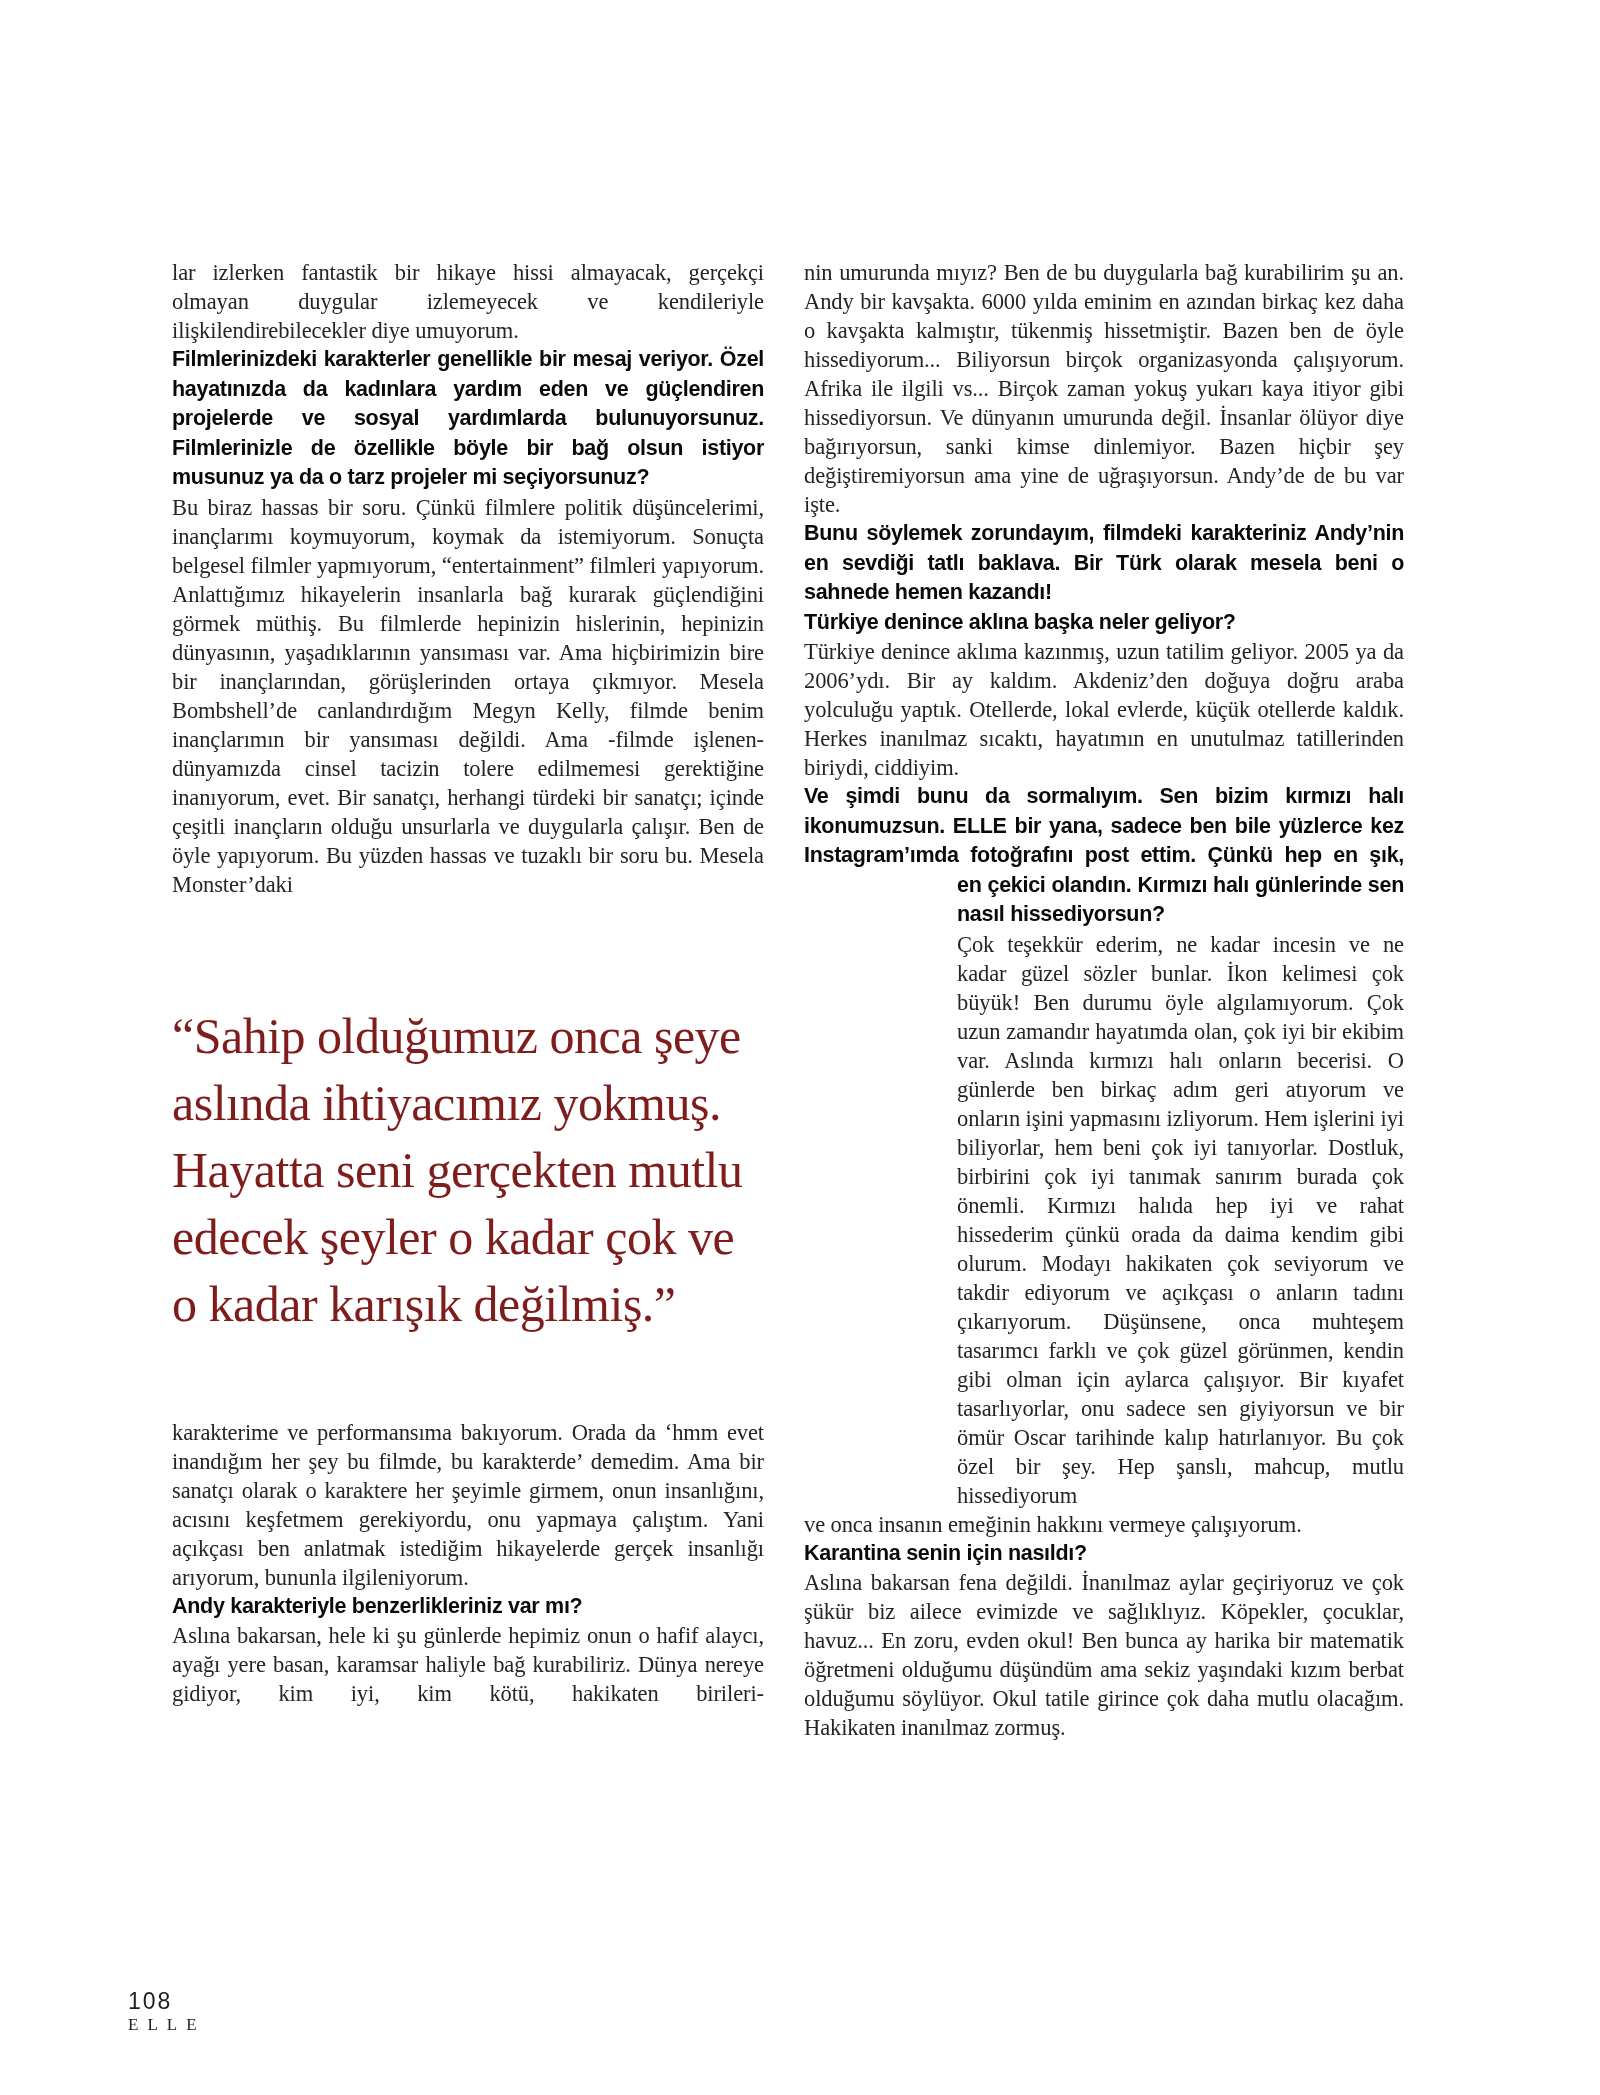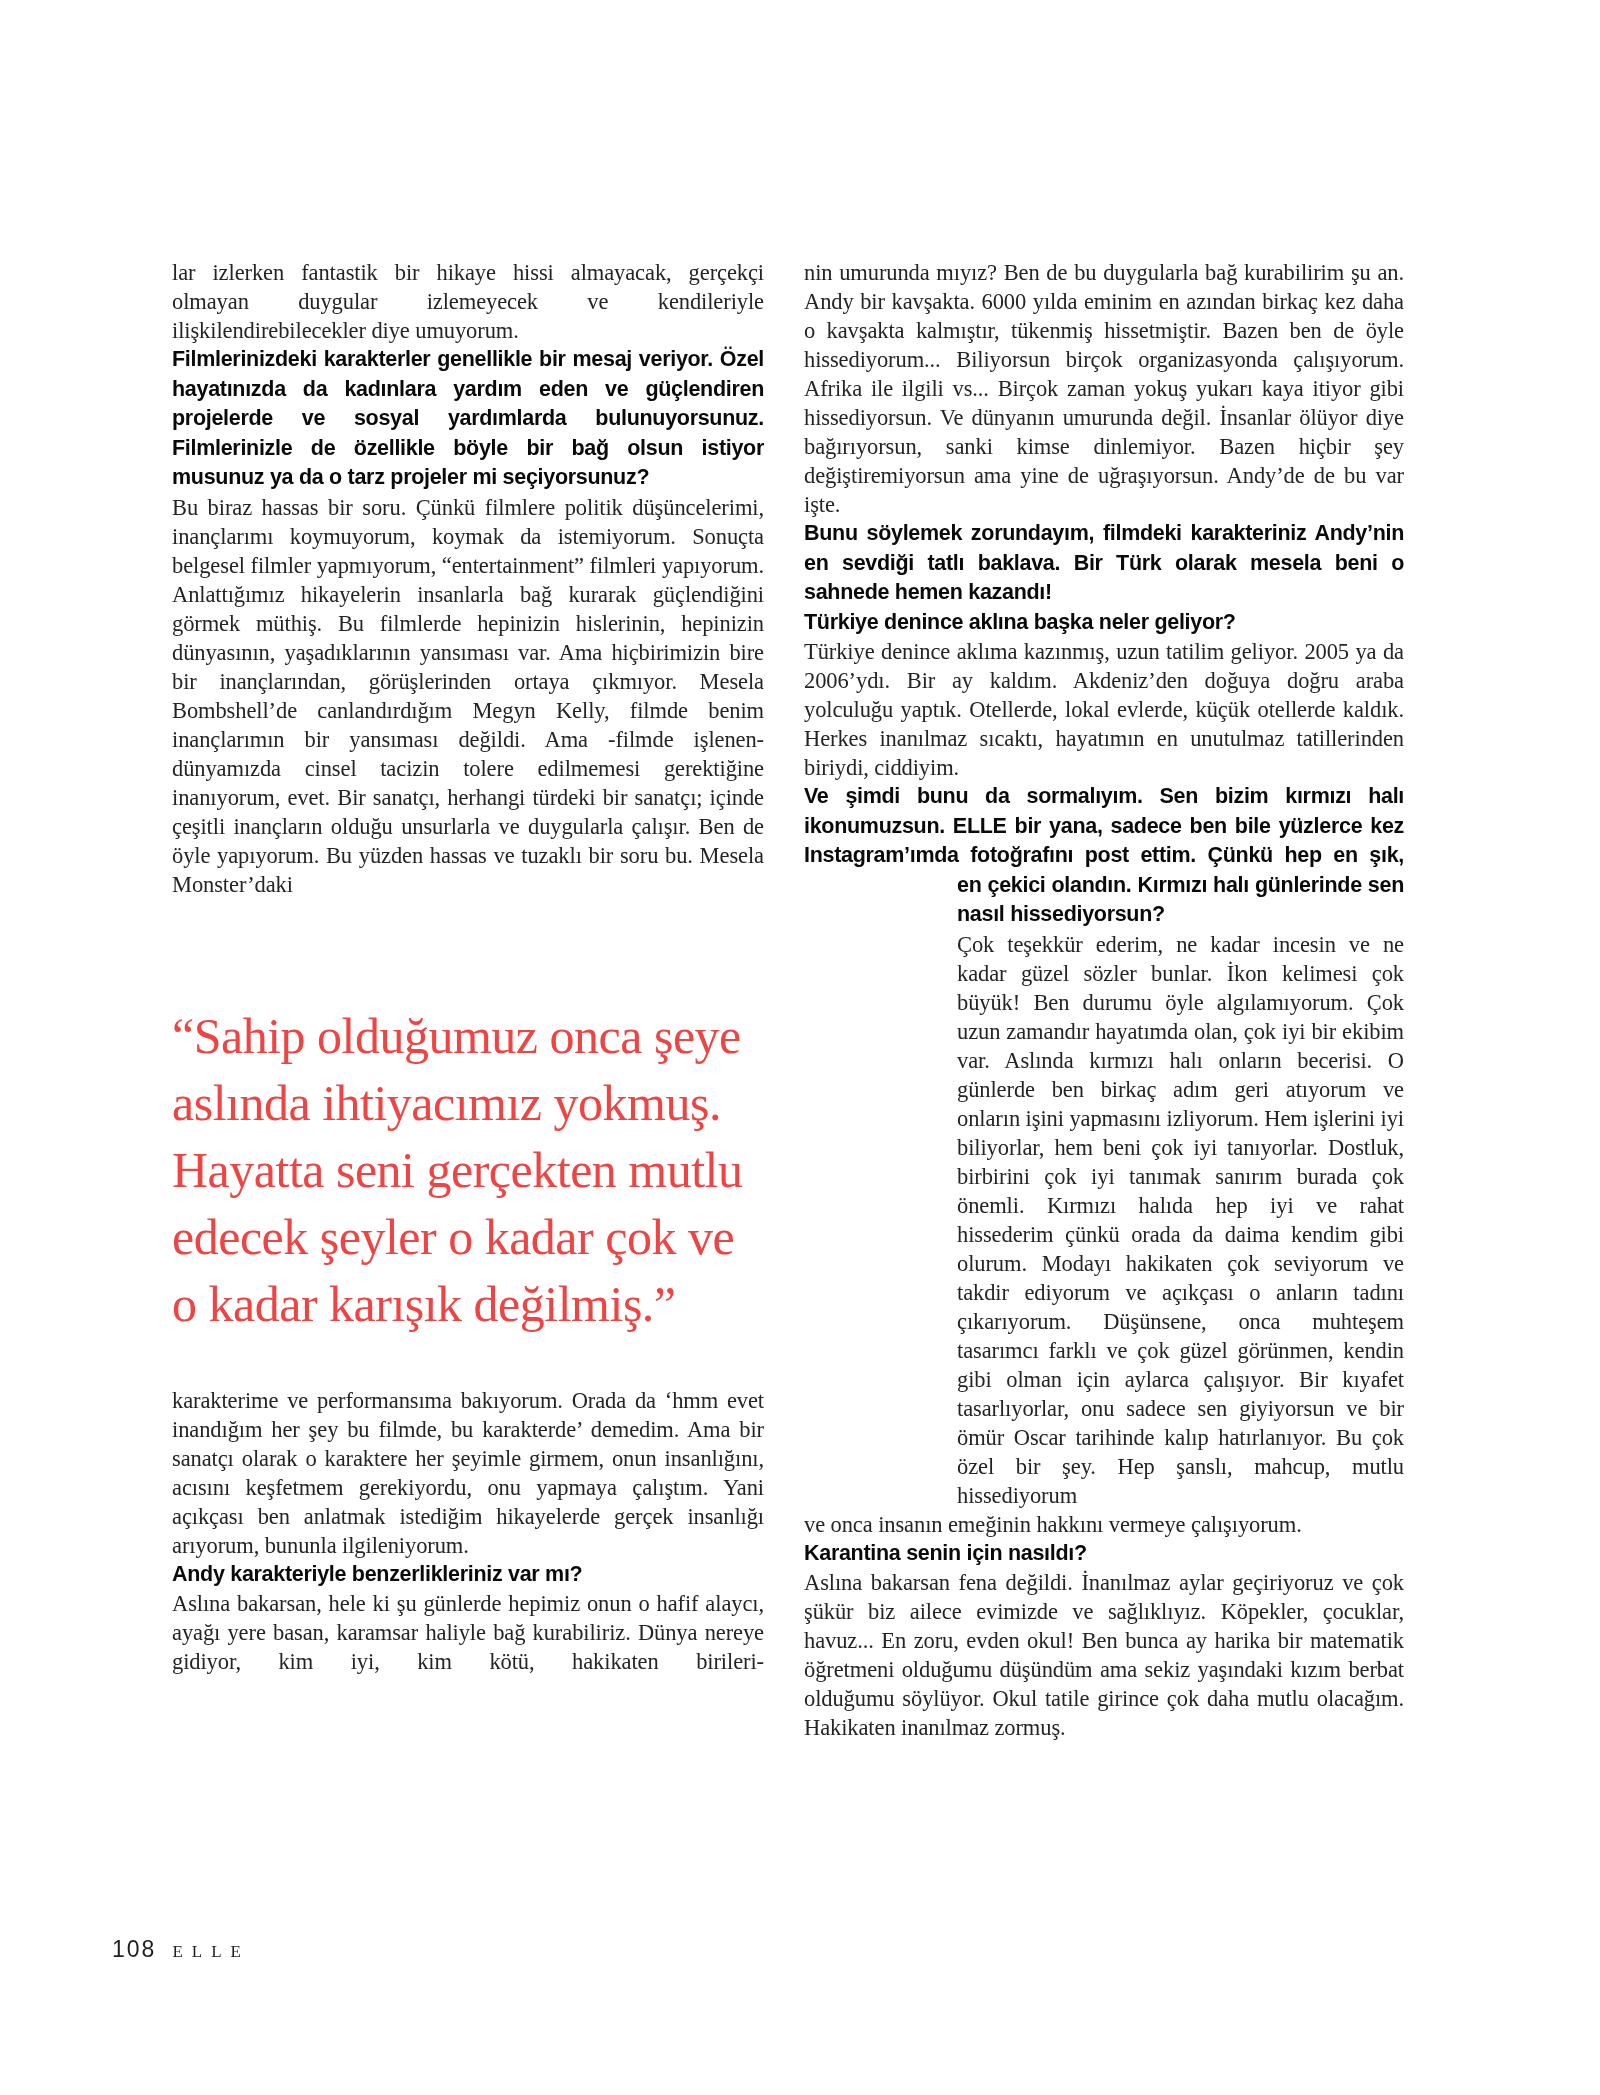--- a/index.html
+++ b/index.html
@@ -45,31 +45,32 @@
   
   .cont { text-align-last: justify; }
 
   .indent { margin-left: 153px; }
 
   .pull-quote {
     font-family: "Liberation Serif", serif;
     font-size: 50px;
     line-height: 67px;
     letter-spacing: -0.5px;
-    color: #ef4444;
+    color: #7f1d1d;
     text-align: left;
-    margin: 104px 0 48px 0;
+    margin: 104px 0 80px 0;
   }
 
   .page-footer {
     position: absolute;
     left: 112px;
-    top: 1936px;
+    top: 1988px;
     display: flex;
     align-items: baseline;
+    flex-direction: column;
   }
   .page-number {
     font-family: "Liberation Sans", sans-serif;
     font-size: 23px;
     letter-spacing: 2px;
     color: #1e1e1e;
   }
   .magazine-logo {
     font-family: "Liberation Serif", serif;
     font-size: 17px;

